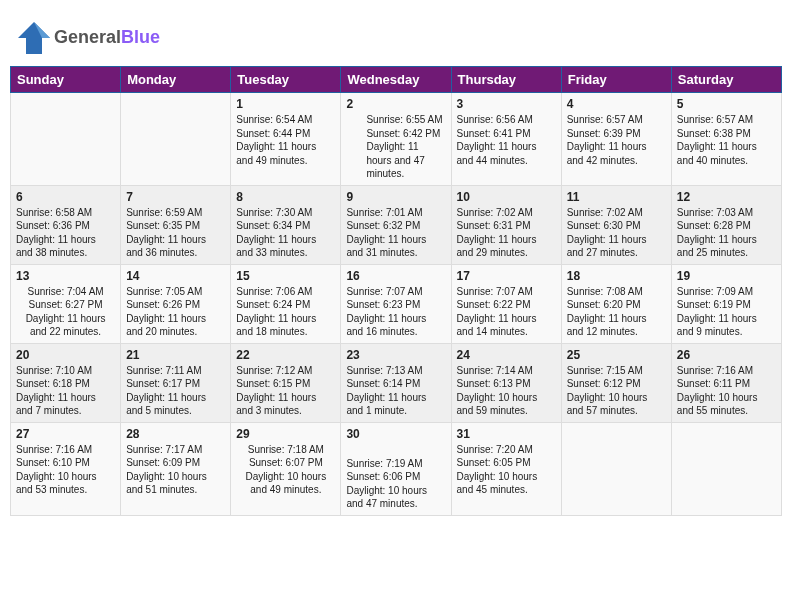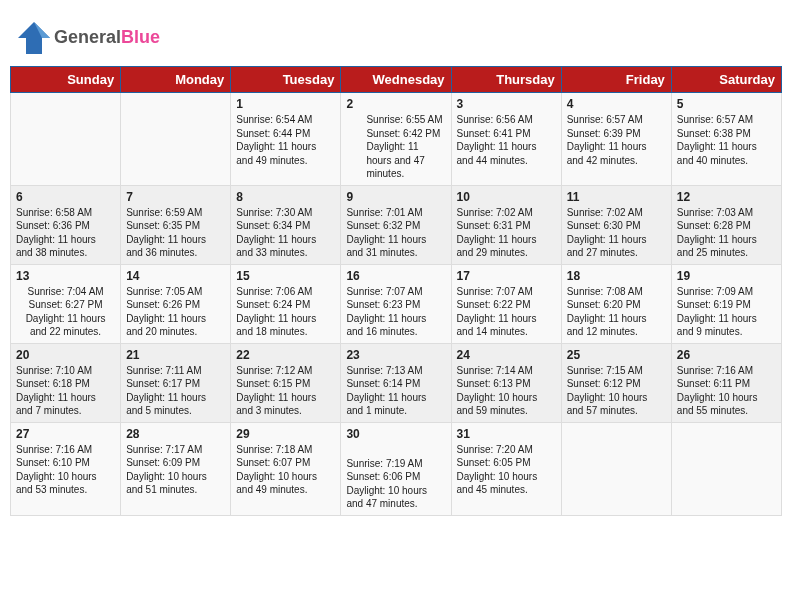--- a/index.html
+++ b/index.html
@@ -23,43 +23,43 @@
       margin-top: 8px;
     }
     .logo-text {
       display: flex;
       flex-direction: row;
       font-size: 18px;
       font-weight: bold;
       line-height: 1.1;
     }
     .logo-text .general { color: #555; }
-    .logo-text .blue { color: #ec4899; }
+    .logo-text .blue { color: #8b5cf6; }
     .title-block {
       text-align: right;
     }
     .title-block h1 {
       font-size: 36px;
       font-weight: bold;
       color: #222;
     }
     .title-block h2 {
       font-size: 16px;
       color: #444;
       font-weight: normal;
     }
     .calendar {
       width: 100%;
       border-collapse: collapse;
       border: 1px solid #ccc;
     }
     .calendar th {
-      background-color: #b91c1c;
+      background-color: #701a75;
       color: #fff;
-      text-align: right;
+      text-align: left;
       padding: 5px 6px;
       font-size: 13px;
       border: 1px solid #2060a0;
     }
     .calendar td {
       vertical-align: top;
       padding: 4px 5px;
       border: 1px solid #ddd;
       font-size: 10.5px;
       color: #222;
@@ -291,21 +291,21 @@
 Daylight: 10 hours and 53 minutes.</div>
         </td>
         <td>
           <span class="day-number">28</span>
           <div class="day-info" style="white-space: pre-wrap;">Sunrise: 7:17 AM
 Sunset: 6:09 PM
 Daylight: 10 hours and 51 minutes.</div>
         </td>
         <td>
           <span class="day-number">29</span>
-          <div class="day-info" style="white-space: pre-wrap;">Sunrise: 7:18 AM
+          <div class="day-info" style="white-space: pre-wrap; text-align: center;">Sunrise: 7:18 AM
 Sunset: 6:07 PM
 Daylight: 10 hours and 49 minutes.</div>
         </td>
         <td>
           <span class="day-number">30</span>
           <div class="day-info" style="white-space: pre-wrap; margin-top: 16px;">Sunrise: 7:19 AM
 Sunset: 6:06 PM
 Daylight: 10 hours and 47 minutes.</div>
         </td>
         <td>

